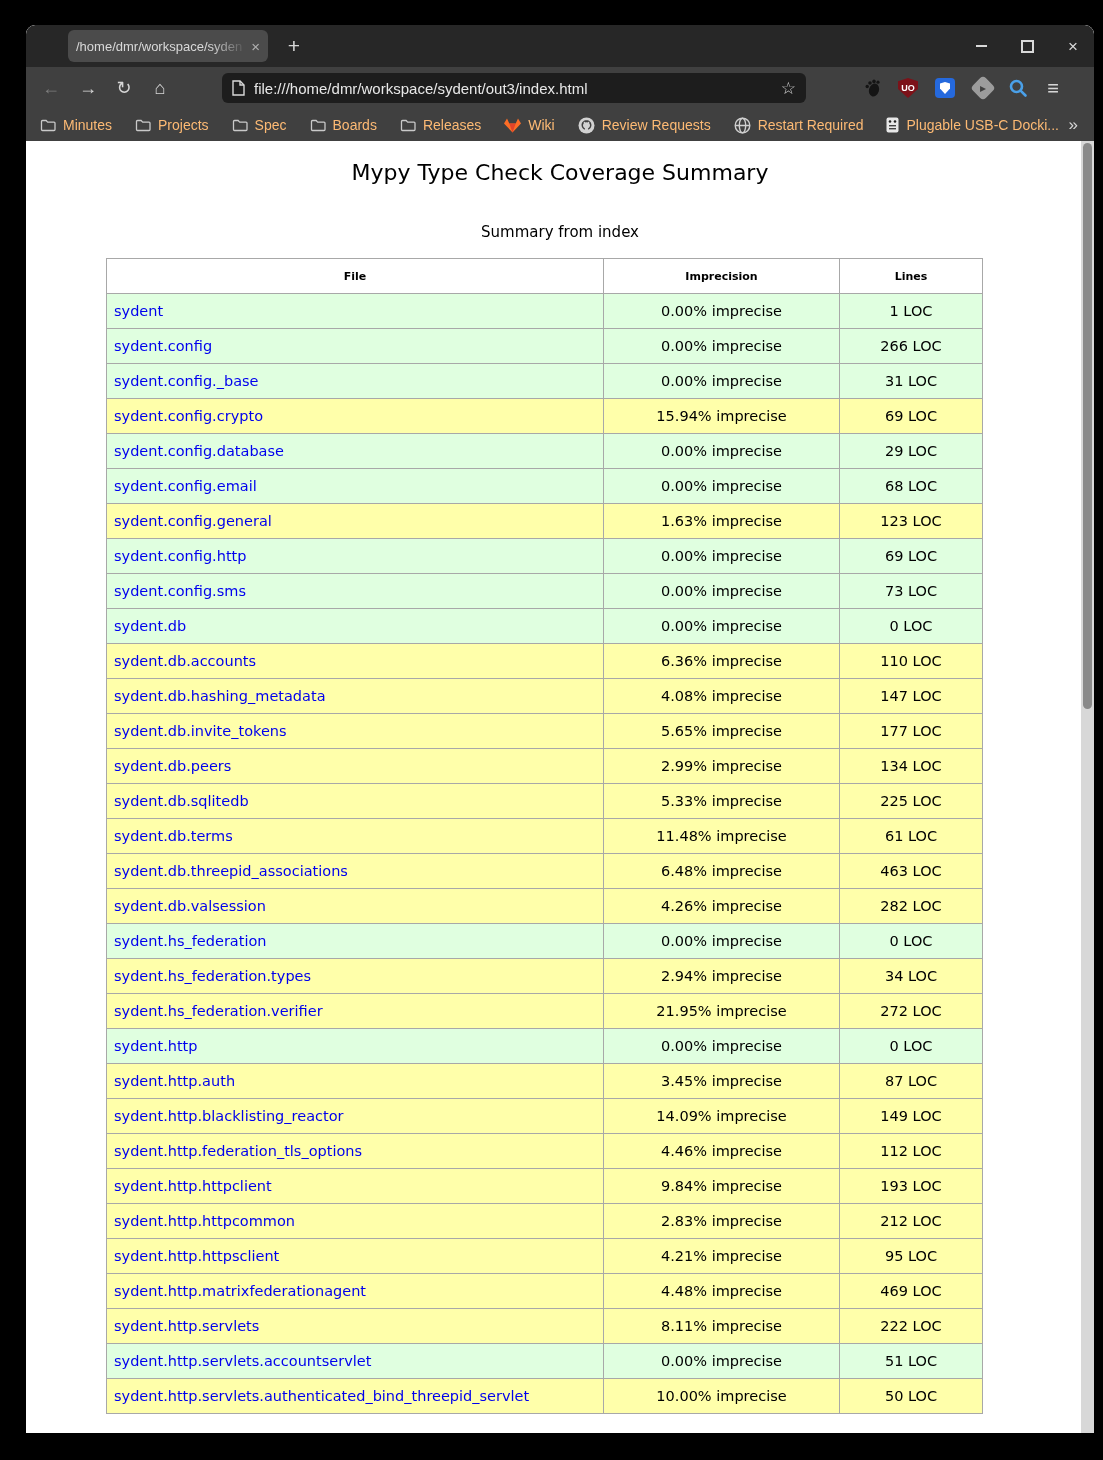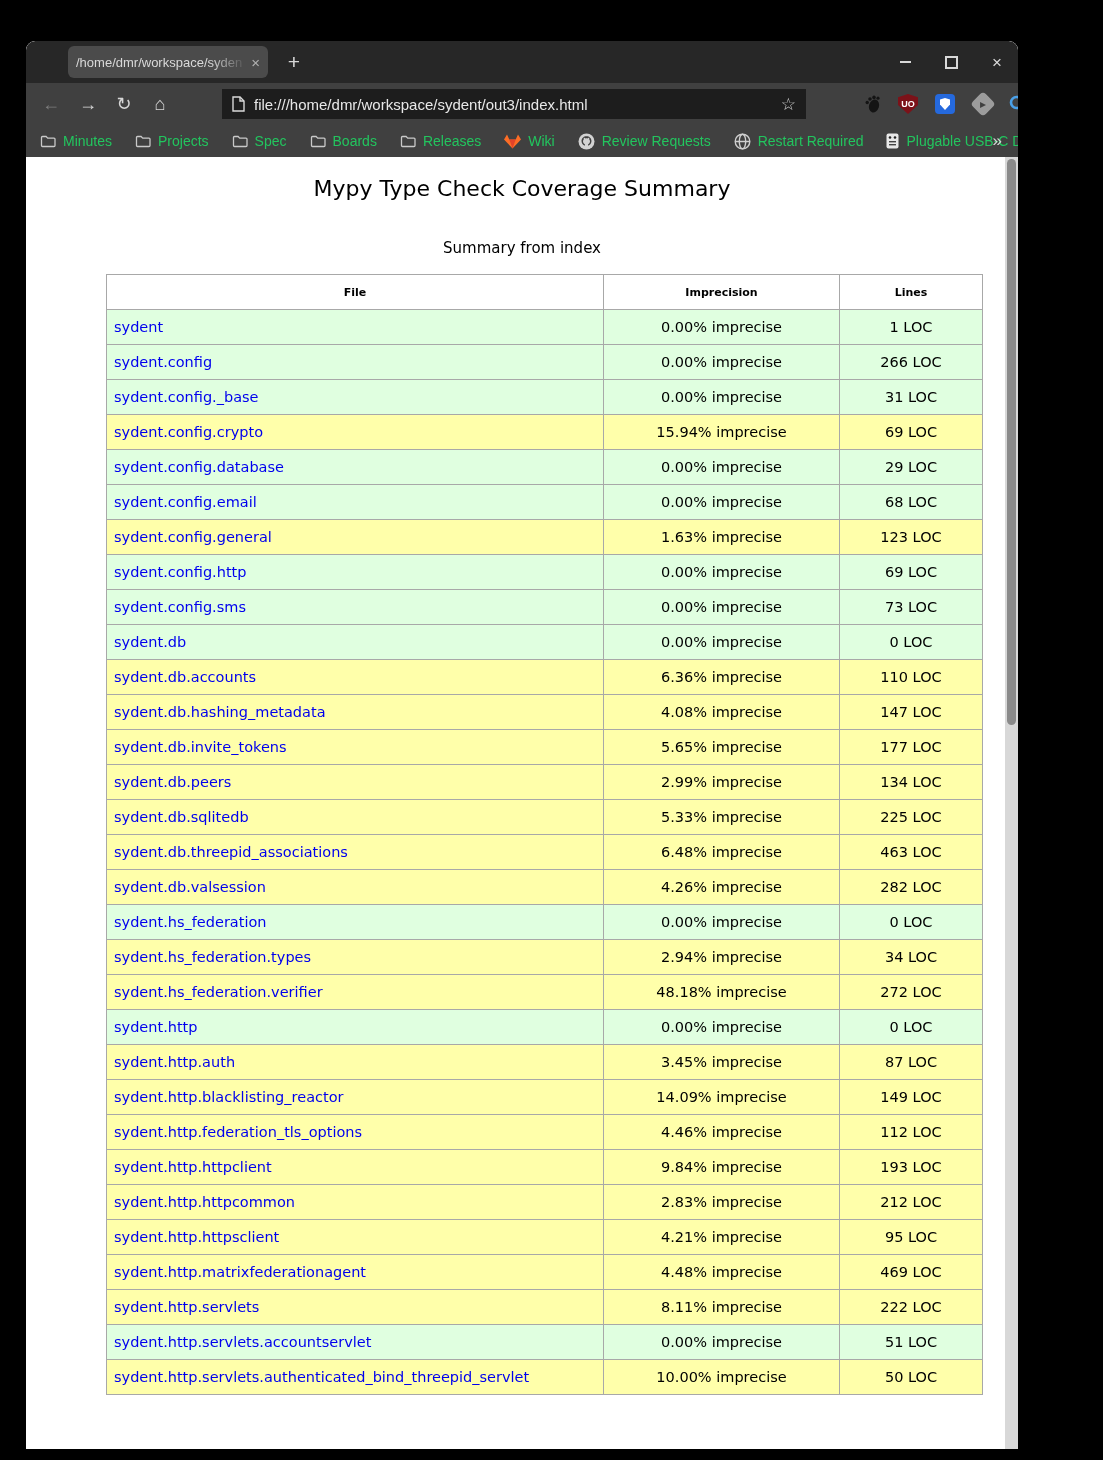--- a/index.html
+++ b/index.html
@@ -1,18 +1,18 @@
 <!DOCTYPE html>
 <html style="--row-good: #e0ffe0; --row-warn: #ffffaa; --link: #0000ee; --border: #a8a8a8;"><head>
 <meta charset="utf-8">
 <style>
   html,body{margin:0;padding:0;background:#000;width:1103px;height:1460px;overflow:hidden;
             font-family:"Liberation Sans",sans-serif;}
-  .window{position:absolute;left:26px;top:25px;width:992px;height:1408px;background:#fff;
-          border-radius:9px 9px 0 0;overflow:hidden;margin-top:16px;}
+  .window{position:absolute;left:26px;top:25px;width:1068px;height:1408px;background:#fff;
+          border-radius:9px 9px 0 0;overflow:hidden;}
   
   .titlebar{position:relative;height:42px;background:#272727;border-radius:9px 9px 0 0;}
   .tab{position:absolute;left:42px;top:5px;width:200px;height:32px;background:#4b4b4b;
        border-radius:6px;display:flex;align-items:center;padding:0 8px;box-sizing:border-box;}
   .tab-title{flex:1;color:#d9d9d9;font-size:13px;white-space:nowrap;overflow:hidden;
        -webkit-mask-image:linear-gradient(90deg,#000 78%,transparent);
        mask-image:linear-gradient(90deg,#000 78%,transparent);}
   .tab-close{color:#b0b0b0;font-size:15px;line-height:15px;margin-left:4px;cursor:default;}
   .newtab{position:absolute;left:254px;top:7px;color:#d6d6d6;font-size:21px;line-height:28px;width:28px;
           text-align:center;}
@@ -20,40 +20,40 @@
   .winbtn{width:26px;height:26px;display:flex;align-items:center;justify-content:center;color:#d9d9d9;}
   .min-bar{width:11px;height:2px;background:#d9d9d9;}
   .max-box{width:9px;height:9px;border:2px solid #d9d9d9;}
   .close-x{font-size:17px;line-height:17px;}
   
   .navbar{position:relative;height:42px;background:#404040;}
   .navicon{position:absolute;top:8px;width:26px;height:26px;display:flex;align-items:center;
            justify-content:center;font-size:18px;color:#d6d6d6;}
   .disabled{color:#7d7d7d;}
   .urlbar{position:absolute;left:196px;top:6px;width:584px;height:30px;background:#1d1d1d;
-          border-radius:0;display:flex;align-items:center;padding:0 10px;box-sizing:border-box;gap:9px;}
+          border-radius:6px;display:flex;align-items:center;padding:0 10px;box-sizing:border-box;gap:9px;}
   .url-text{color:#e8e8e8;font-size:15px;flex:1;white-space:nowrap;overflow:hidden;}
   .star{color:#cfcfcf;font-size:17px;}
   .extbtn{position:absolute;top:9px;width:24px;height:24px;display:flex;align-items:center;
           justify-content:center;}
   .ubo{width:20px;height:20px;background:#7c1219;
        clip-path:polygon(50% 0,100% 16%,100% 55%,50% 100%,0 55%,0 16%);
        display:flex;align-items:center;justify-content:center;color:#fff;font-size:9px;font-weight:bold;}
   .bw{width:20px;height:20px;background:#2569dd;border-radius:4px;display:flex;align-items:center;
       justify-content:center;}
   .bw-shield{width:10px;height:12px;background:#fff;
       clip-path:polygon(50% 0,100% 12%,100% 55%,50% 100%,0 55%,0 12%);}
   .grayext{width:18px;height:18px;background:#9c9c9c;border-radius:4px;transform:rotate(45deg);
       display:flex;align-items:center;justify-content:center;}
   .grayext span{transform:rotate(-45deg);color:#404040;font-size:12px;line-height:12px;}
   .menu-glyph{color:#d6d6d6;font-size:20px;}
   
   .bookmarks{position:relative;height:32px;background:#404040;display:flex;align-items:center;
              padding-left:14px;gap:23px;}
-  .bm{display:flex;align-items:center;gap:7px;color:#22c55e;font-size:14px;white-space:nowrap;}
+  .bm{display:flex;align-items:center;gap:7px;color:#fdba74;font-size:14px;white-space:nowrap;}
   .bm svg{display:block;}
   .bm-overflow{position:absolute;right:16px;color:#d6d6d6;font-size:17px;}
   
   .content{position:relative;height:1292px;background:#fff;overflow:hidden;
            font-family:"DejaVu Sans",sans-serif;color:#000;}
   .page-title{margin:19px 0 0;text-align:center;font-size:22px;font-weight:normal;}
   .page-subtitle{margin:38px 0 0;text-align:center;font-size:15px;}
   table.cov{border-collapse:collapse;margin:17px 0 0 80px;table-layout:fixed;}
   table.cov th,table.cov td{border:1px solid var(--border,#a8a8a8);height:32px;font-size:14.5px;
            overflow:hidden;white-space:nowrap;}
@@ -287,20 +287,25 @@
             <td class="c-file"><a href="#">sydent.db.peers</a></td>
             <td class="c-imp">2.99% imprecise</td>
             <td class="c-lines">134 LOC</td>
           </tr>
           <tr class="row-warn">
             <td class="c-file"><a href="#">sydent.db.sqlitedb</a></td>
             <td class="c-imp">5.33% imprecise</td>
             <td class="c-lines">225 LOC</td>
           </tr>
           <tr class="row-warn">
+            <td class="c-file"><a href="#">sydent.db.terms</a></td>
+            <td class="c-imp">11.48% imprecise</td>
+            <td class="c-lines">61 LOC</td>
+          </tr>
+          <tr class="row-warn">
             <td class="c-file"><a href="#">sydent.db.threepid_associations</a></td>
             <td class="c-imp">6.48% imprecise</td>
             <td class="c-lines">463 LOC</td>
           </tr>
           <tr class="row-warn">
             <td class="c-file"><a href="#">sydent.db.valsession</a></td>
             <td class="c-imp">4.26% imprecise</td>
             <td class="c-lines">282 LOC</td>
           </tr>
           <tr class="row-good">
@@ -308,21 +313,21 @@
             <td class="c-imp">0.00% imprecise</td>
             <td class="c-lines">0 LOC</td>
           </tr>
           <tr class="row-warn">
             <td class="c-file"><a href="#">sydent.hs_federation.types</a></td>
             <td class="c-imp">2.94% imprecise</td>
             <td class="c-lines">34 LOC</td>
           </tr>
           <tr class="row-warn">
             <td class="c-file"><a href="#">sydent.hs_federation.verifier</a></td>
-            <td class="c-imp">48.18% imprecise</td>
+            <td class="c-imp">21.95% imprecise</td>
             <td class="c-lines">272 LOC</td>
           </tr>
           <tr class="row-good">
             <td class="c-file"><a href="#">sydent.http</a></td>
             <td class="c-imp">0.00% imprecise</td>
             <td class="c-lines">0 LOC</td>
           </tr>
           <tr class="row-warn">
             <td class="c-file"><a href="#">sydent.http.auth</a></td>
             <td class="c-imp">3.45% imprecise</td>

